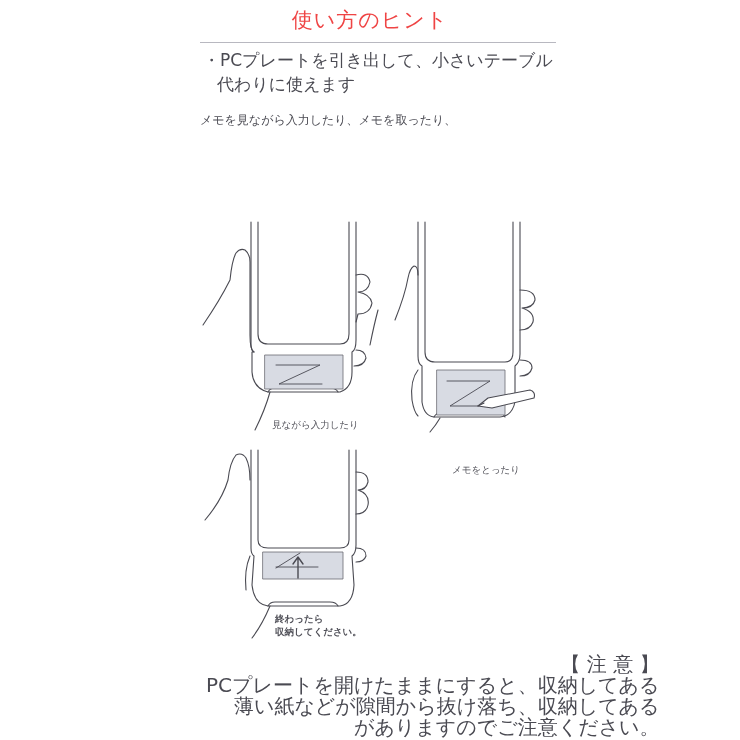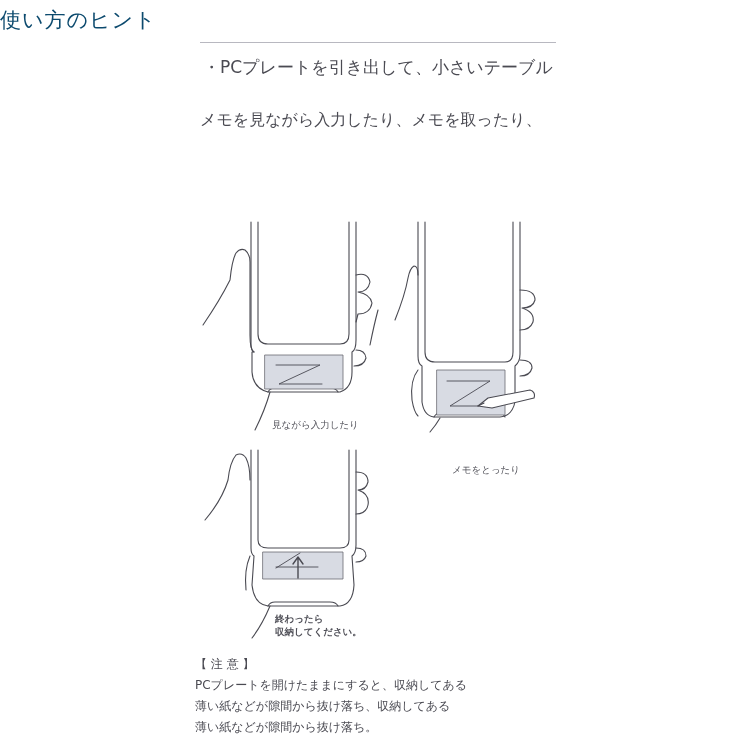--- a/index.html
+++ b/index.html
@@ -1,37 +1,38 @@
 <!DOCTYPE html>
 <html><head>
 <meta charset="utf-8">
 <style>
   html, body { margin: 0; padding: 0; background: #ffffff; }
   body { width: 740px; height: 740px; position: relative; overflow: hidden;
          font-family: "DejaVu Sans", "Liberation Sans", sans-serif; color: #4a4a50; }
-  .title { position: absolute; left: 0; width: 740px; top: 6px; 
-           font-size: 21px; color: #0c4a6e; letter-spacing: 1px; }
+  .title { position: absolute; left: 0; width: 740px; top: 6px; text-align: center;
+           font-size: 21px; color: #ef4444; letter-spacing: 1px; }
   .rule { position: absolute; left: 200px; width: 356px; top: 42px; height: 1px; background: #b8b8c0; }
-  .bullet { position: absolute; left: 203px; top: 55px; font-size: 17px; line-height: 24px; color: #4a4a52; }
+  .bullet { position: absolute; left: 203px; top: 48px; font-size: 17px; line-height: 24px; color: #4a4a52; }
   .bullet .l2 { padding-left: 14px; display: block; }
-  .para { position: absolute; left: 200px; top: 108px; font-size: 16px; line-height: 24px; color: #4a4a52; text-align: right; }
+  .para { position: absolute; left: 200px; top: 108px; font-size: 12px; line-height: 24px; color: #4a4a52; text-align: right; }
   .para span { display: block; }
   svg.fig { position: absolute; left: 0; top: 0; }
   .caption { position: absolute; font-size: 9.5px; color: #505058; line-height: 13px; }
-  .notice { position: absolute; left: 195px; top: 654px; font-size: 12px; line-height: 21px; color: #4a4a52; }
+  .notice { position: absolute; left: 206px; top: 654px; font-size: 20px; line-height: 21px; color: #4a4a52; text-align: right; }
   .notice span { display: block; }
 </style>
 </head>
 <body>
 
 <div class="title">使い方のヒント</div>
 <div class="rule"></div>
 
 <div class="bullet">
   <span>・PCプレートを引き出して、小さいテーブル</span>
+  <span class="l2">代わりに使えます</span>
 </div>
 
 <div class="para">
   <span>メモを見ながら入力したり、メモを取ったり、</span>
 </div>
 
 <svg class="fig" width="740" height="740" viewBox="0 0 740 740" fill="none" stroke="#4a4a52" stroke-width="1.1" stroke-linecap="round" stroke-linejoin="round">
 
   <g>
 
@@ -97,14 +98,14 @@
 <div class="caption" style="left:452px; top:427px;margin-top:36px;">メモをとったり</div>
 <div class="caption" style="left:275px; top:612px;font-weight:bold;">
   <span style="display:block">終わったら</span>
   <span style="display:block">収納してください。</span>
 </div>
 
 <div class="notice">
   <span>【 注 意 】</span>
   <span>PCプレートを開けたままにすると、収納してある</span>
   <span>薄い紙などが隙間から抜け落ち、収納してある</span>
-  <span>薄い紙などが隙間から抜け落ち。</span>
+  <span>がありますのでご注意ください。</span>
 </div>
 
 </body></html>

